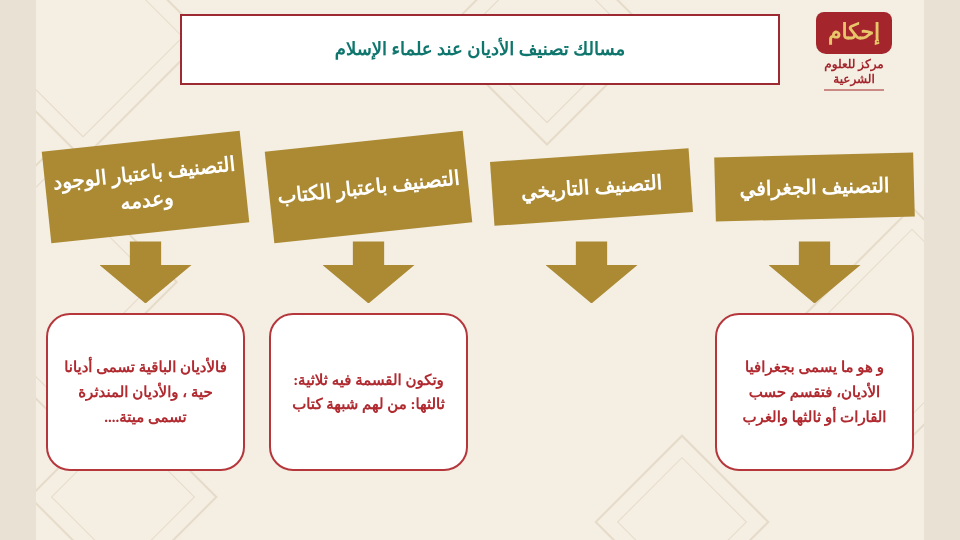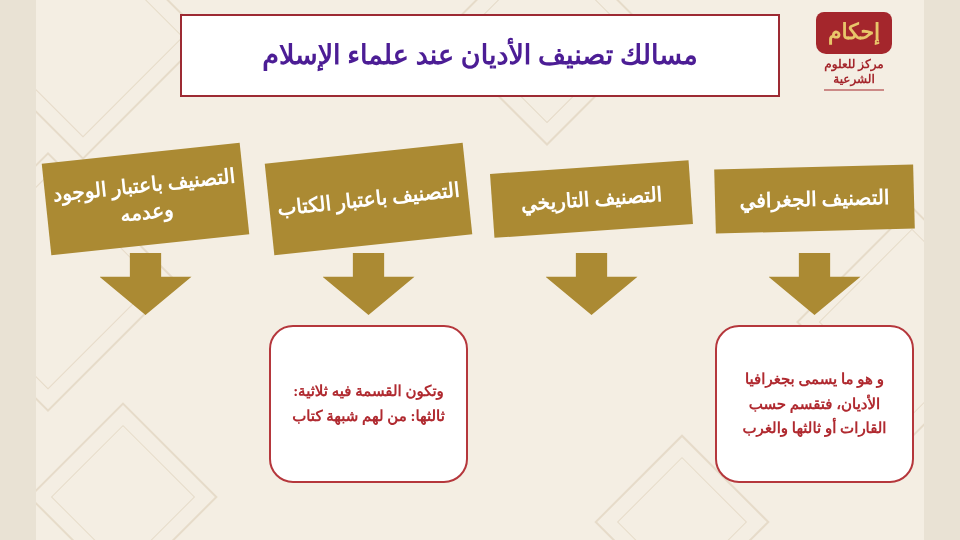--- a/index.html
+++ b/index.html
@@ -40,23 +40,23 @@
     margin:14px auto 0;
     background:#ffffff;
     border:2px solid #9d2a33;
     text-align:center;
     padding:22px 10px;
     box-sizing:border-box;
     z-index:2;
   }
   .title-box h1{
     margin:0;
-    font-size:27px;
-    font-weight:bold;
-    color:#4c1d95;
+    font-size:18px;
+    font-weight:bold;
+    color:#0f766e;
     line-height:1.3;
   }
 
   
   .logo{
     position:absolute;
     top:12px;
     right:22px;
     width:96px;
     text-align:center;
@@ -208,17 +208,20 @@
       <div class="body-box">
         <p>وتكون القسمة فيه ثلاثية: ثالثها: من لهم شبهة كتاب</p>
       </div>
     </div>
 
     <div class="column">
       <div class="header-zone">
         <div class="header-box">التصنيف باعتبار الوجود وعدمه</div>
       </div>
       <div class="arrow"></div>
+      <div class="body-box">
+        <p>فالأديان الباقية تسمى أديانا حية ، والأديان المندثرة تسمى ميتة....</p>
+      </div>
     </div>
 
   </div>
 
 </div>
 
 </body></html>

